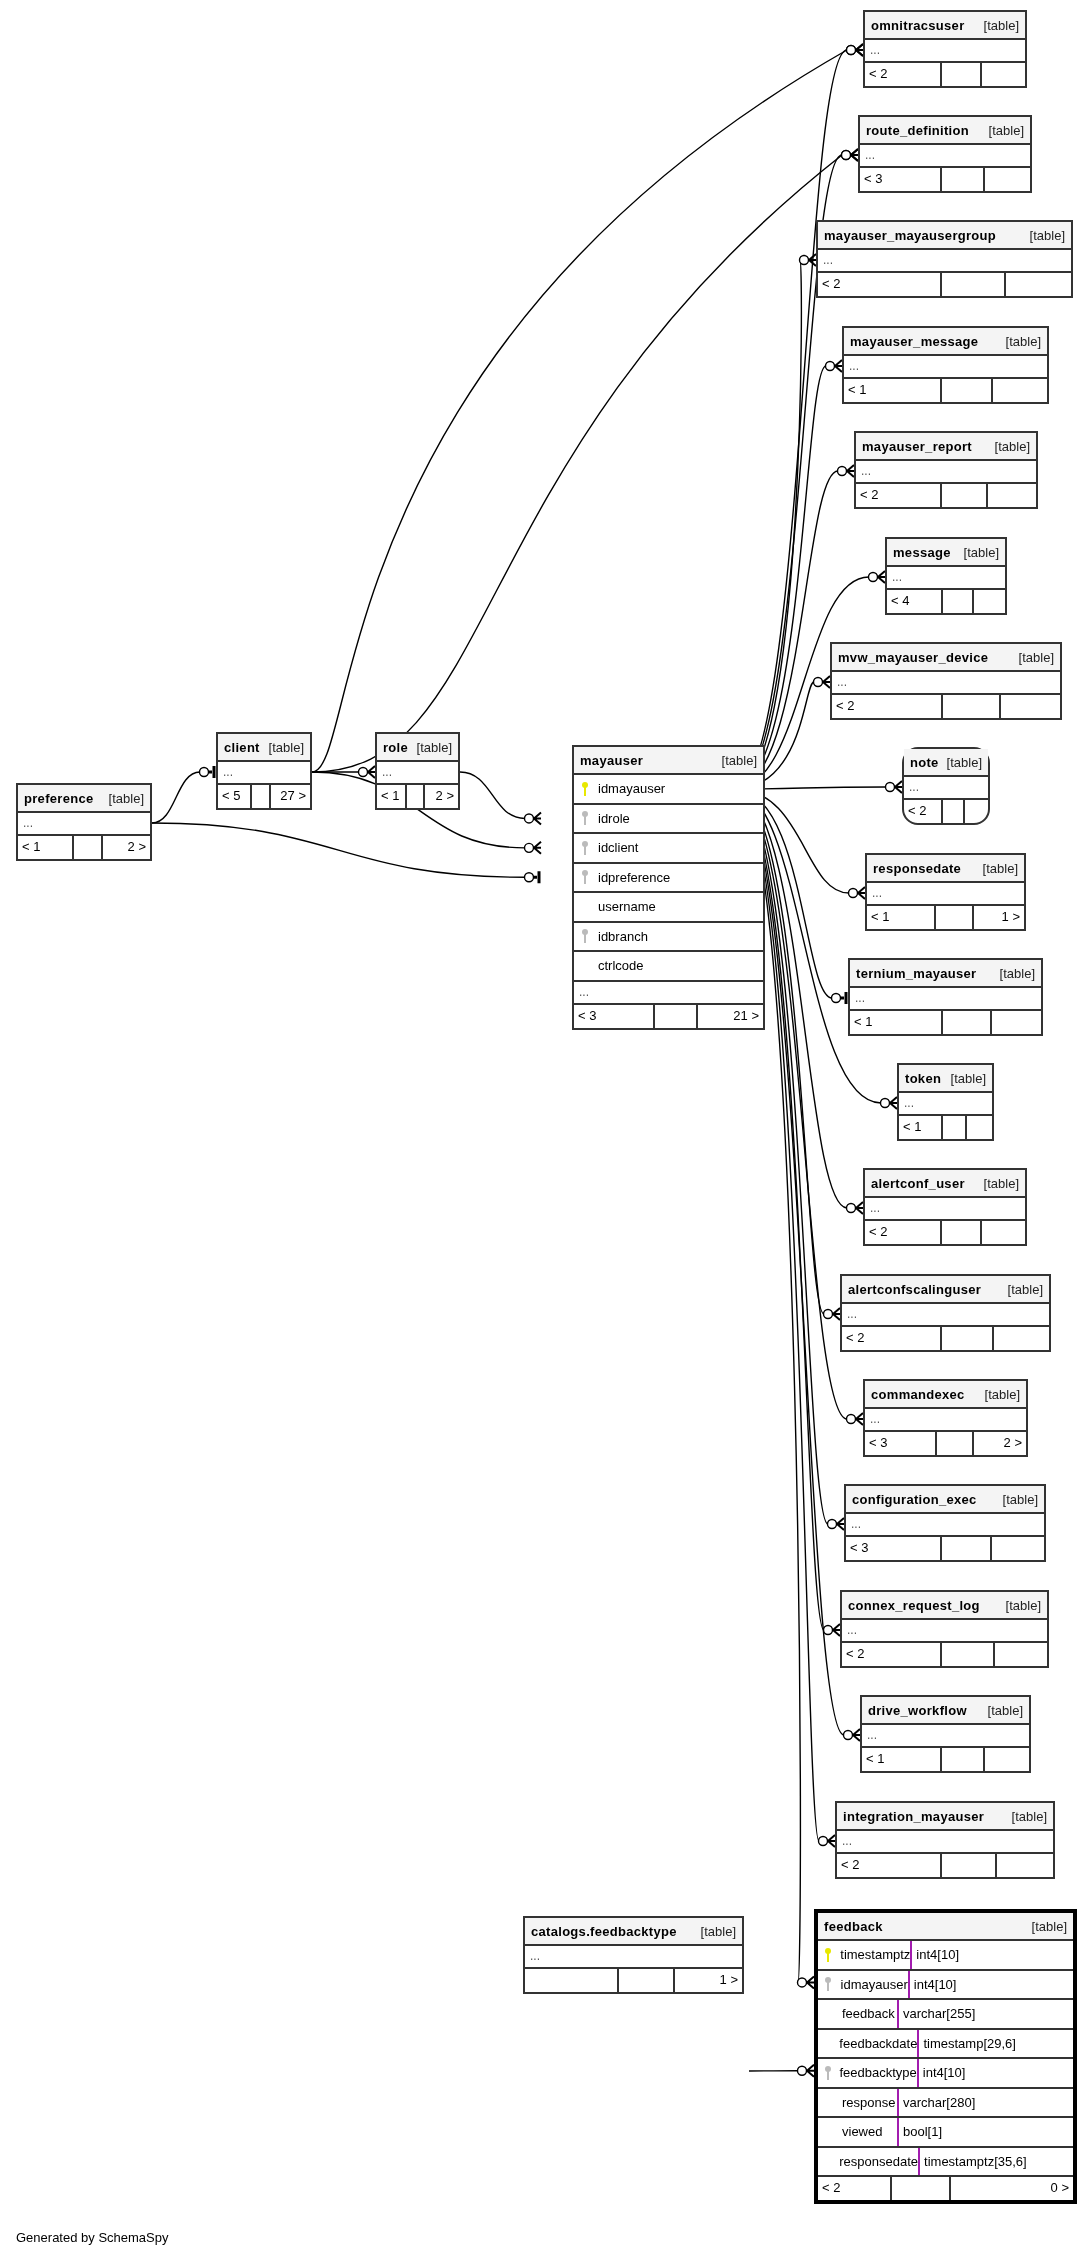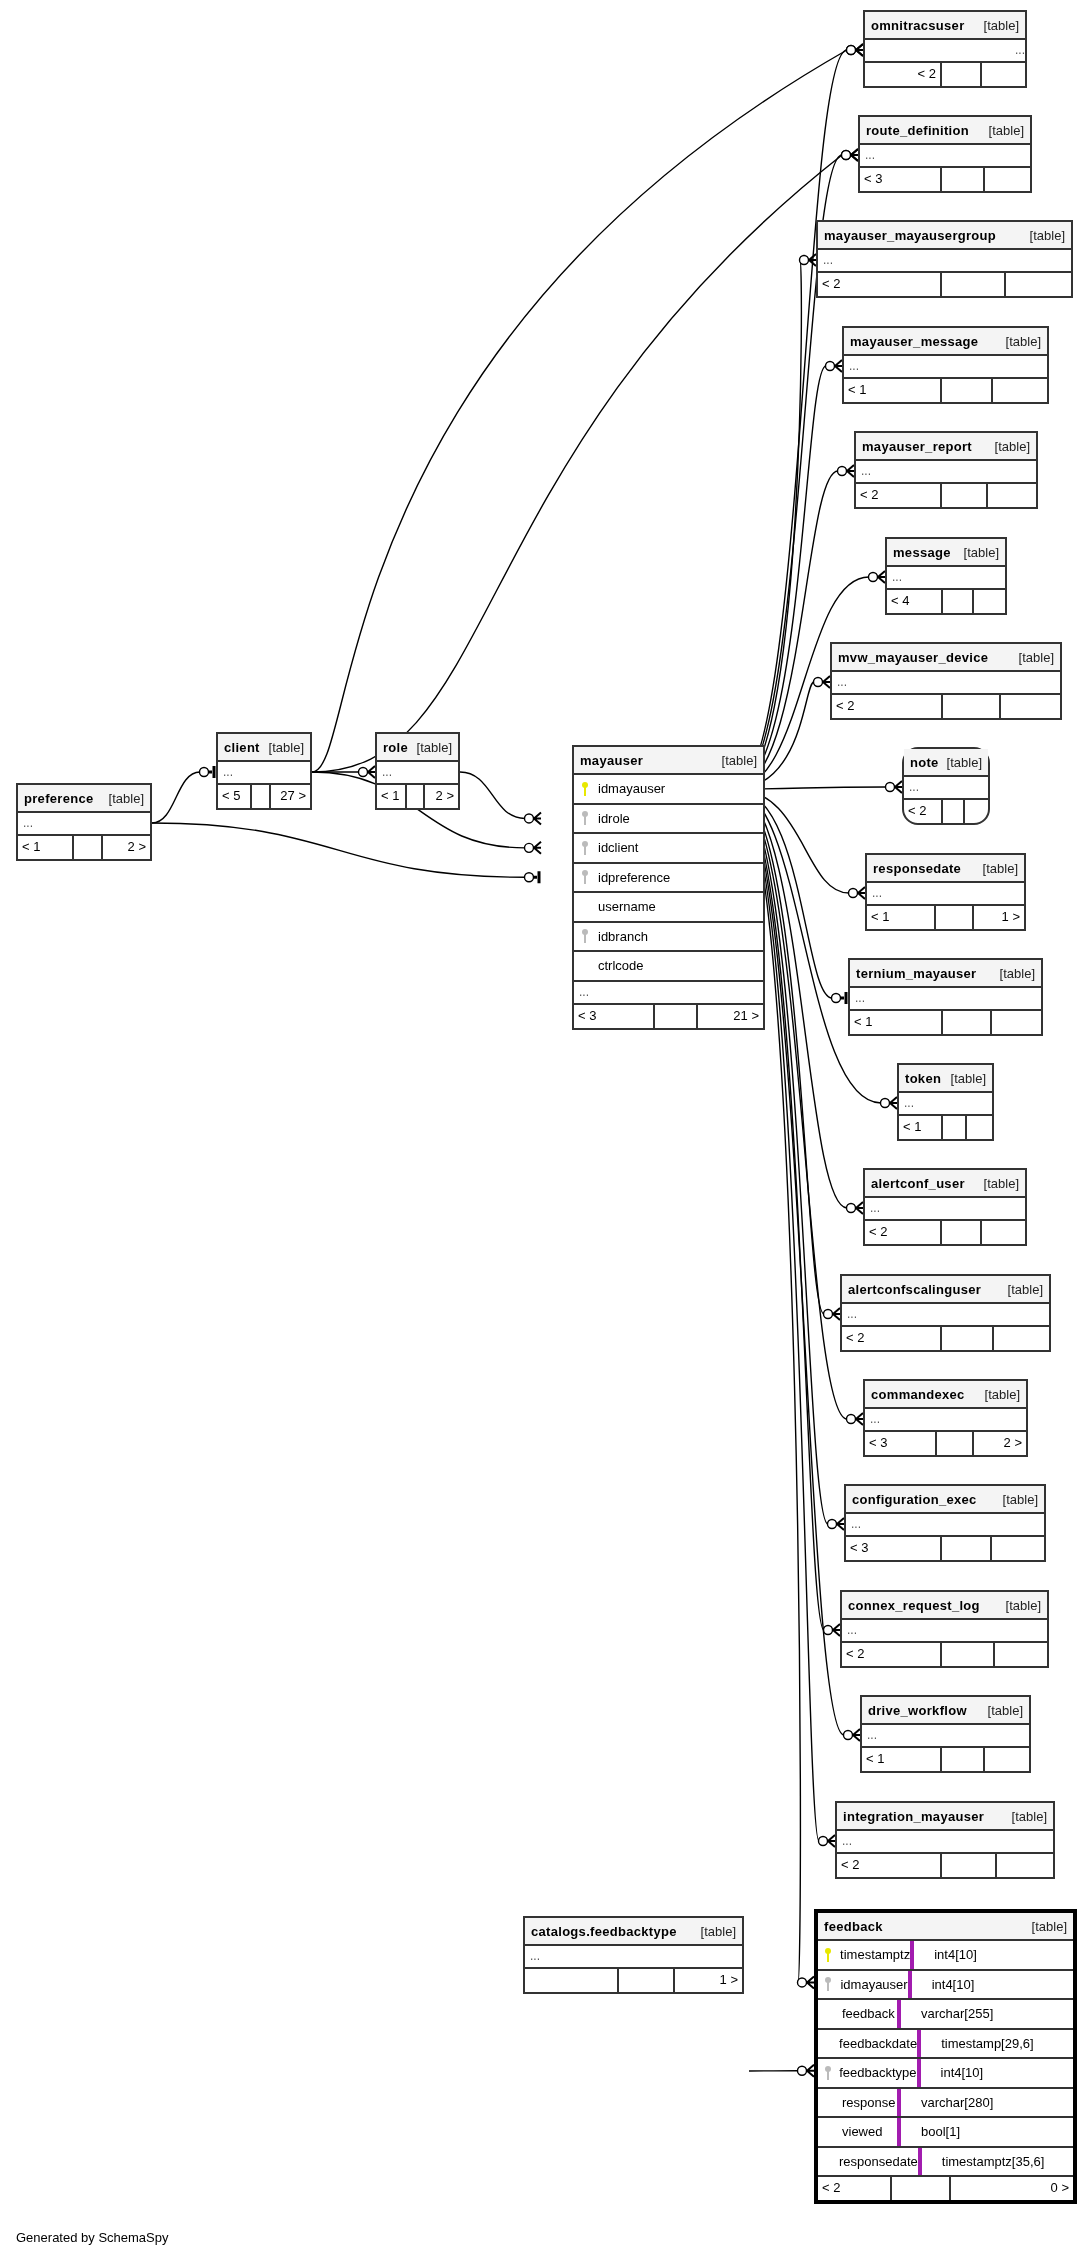--- a/index.html
+++ b/index.html
@@ -10,21 +10,21 @@
   .tbl .hdr{background:#f4f4f4;height:28px;border-bottom:2px solid #333;display:flex;align-items:center;justify-content:space-between;padding:0 6px 0 6px;box-sizing:border-box;white-space:nowrap;}
   .tbl .hdr .nm{font-weight:bold;font-size:13px;letter-spacing:0.3px;}
   .tbl .hdr .tg{font-size:13px;color:#222;margin-left:6px;}
   .tbl .ell{height:23px;border-bottom:2px solid #333;font-size:12px;line-height:20px;padding-left:5px;color:#555;box-sizing:border-box;}
   .tbl .ftr{height:23px;display:flex;font-size:13px;line-height:21px;box-sizing:border-box;}
   .tbl .ftr .c{border-right:2px solid #333;box-sizing:border-box;padding:0 4px;}
   .tbl .ftr .c:last-child{border-right:none;text-align:right;}
   .tbl .col{height:29.5px;border-bottom:2px solid #333;display:flex;align-items:center;box-sizing:border-box;font-size:13px;}
   .tbl .col .key{width:22px;display:flex;justify-content:center;}
   .tbl .col .cn{flex:1;padding-left:2px;}
-  .tbl .col .ct{border-left:4px solid #a21caf;height:100%;display:flex;align-items:center;padding-left:20px;box-sizing:border-box;}
+  .tbl .col .ct{border-left:2px solid #a21caf;height:100%;display:flex;align-items:center;padding-left:4px;box-sizing:border-box;}
   .key svg{display:block;}
   #footer-note{position:absolute;left:16px;top:2230px;font-size:13px;}
 </style>
 </head>
 <body>
 
 <svg id="edges">
     <path d="M152,823 C176,823 176,772 200,772" fill="none" stroke="#000" stroke-width="1.4"></path>
     <circle cx="204" cy="772" r="4.5" fill="#fff" stroke="#000" stroke-width="1.4"></circle>
     <path d="M209,772 L212,772 M214,766 L214,778" stroke="#000" stroke-width="3" fill="none"></path>
@@ -202,21 +202,21 @@
         <span class="key"></span>
               <span class="cn">ctrlcode</span>
       </div>
       <div class="ell">...</div>
       <div class="ftr">
       <span class="c" style="width:81px">&lt; 3</span>
       <span class="c" style="width:43px"></span>
       <span class="c" style="width:65px">21 &gt;</span>
       </div>
     </div>
-    <div class="tbl" style="left: 863px; top: 10px; width: 164px; text-align: right;">
+    <div class="tbl" style="left: 863px; top: 10px; width: 164px;">
       <div class="hdr">
       <span class="nm">omnitracsuser</span>
       <span class="tg">[table]</span>
       </div>
       <div class="ell">...</div>
       <div class="ftr">
       <span class="c" style="width:77px">&lt; 2</span>
       <span class="c" style="width:40px"></span>
       <span class="c" style="width:43px"></span>
       </div>

